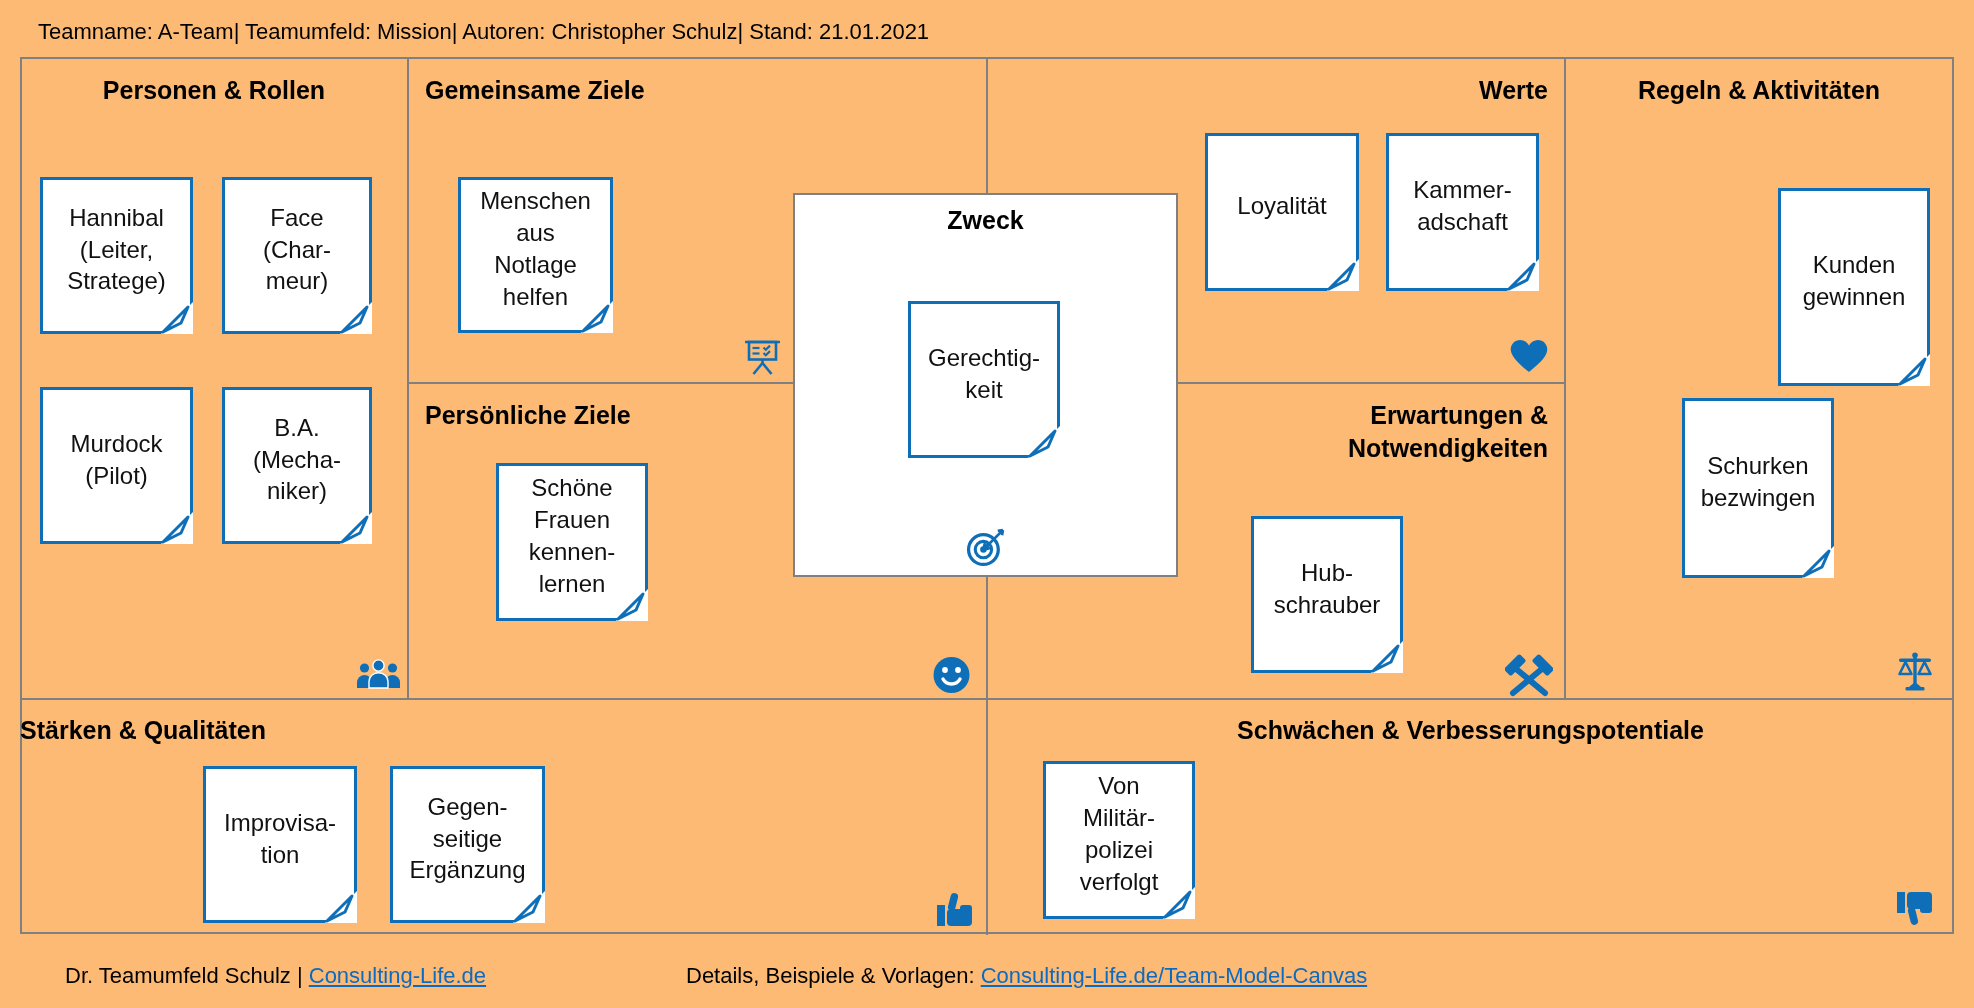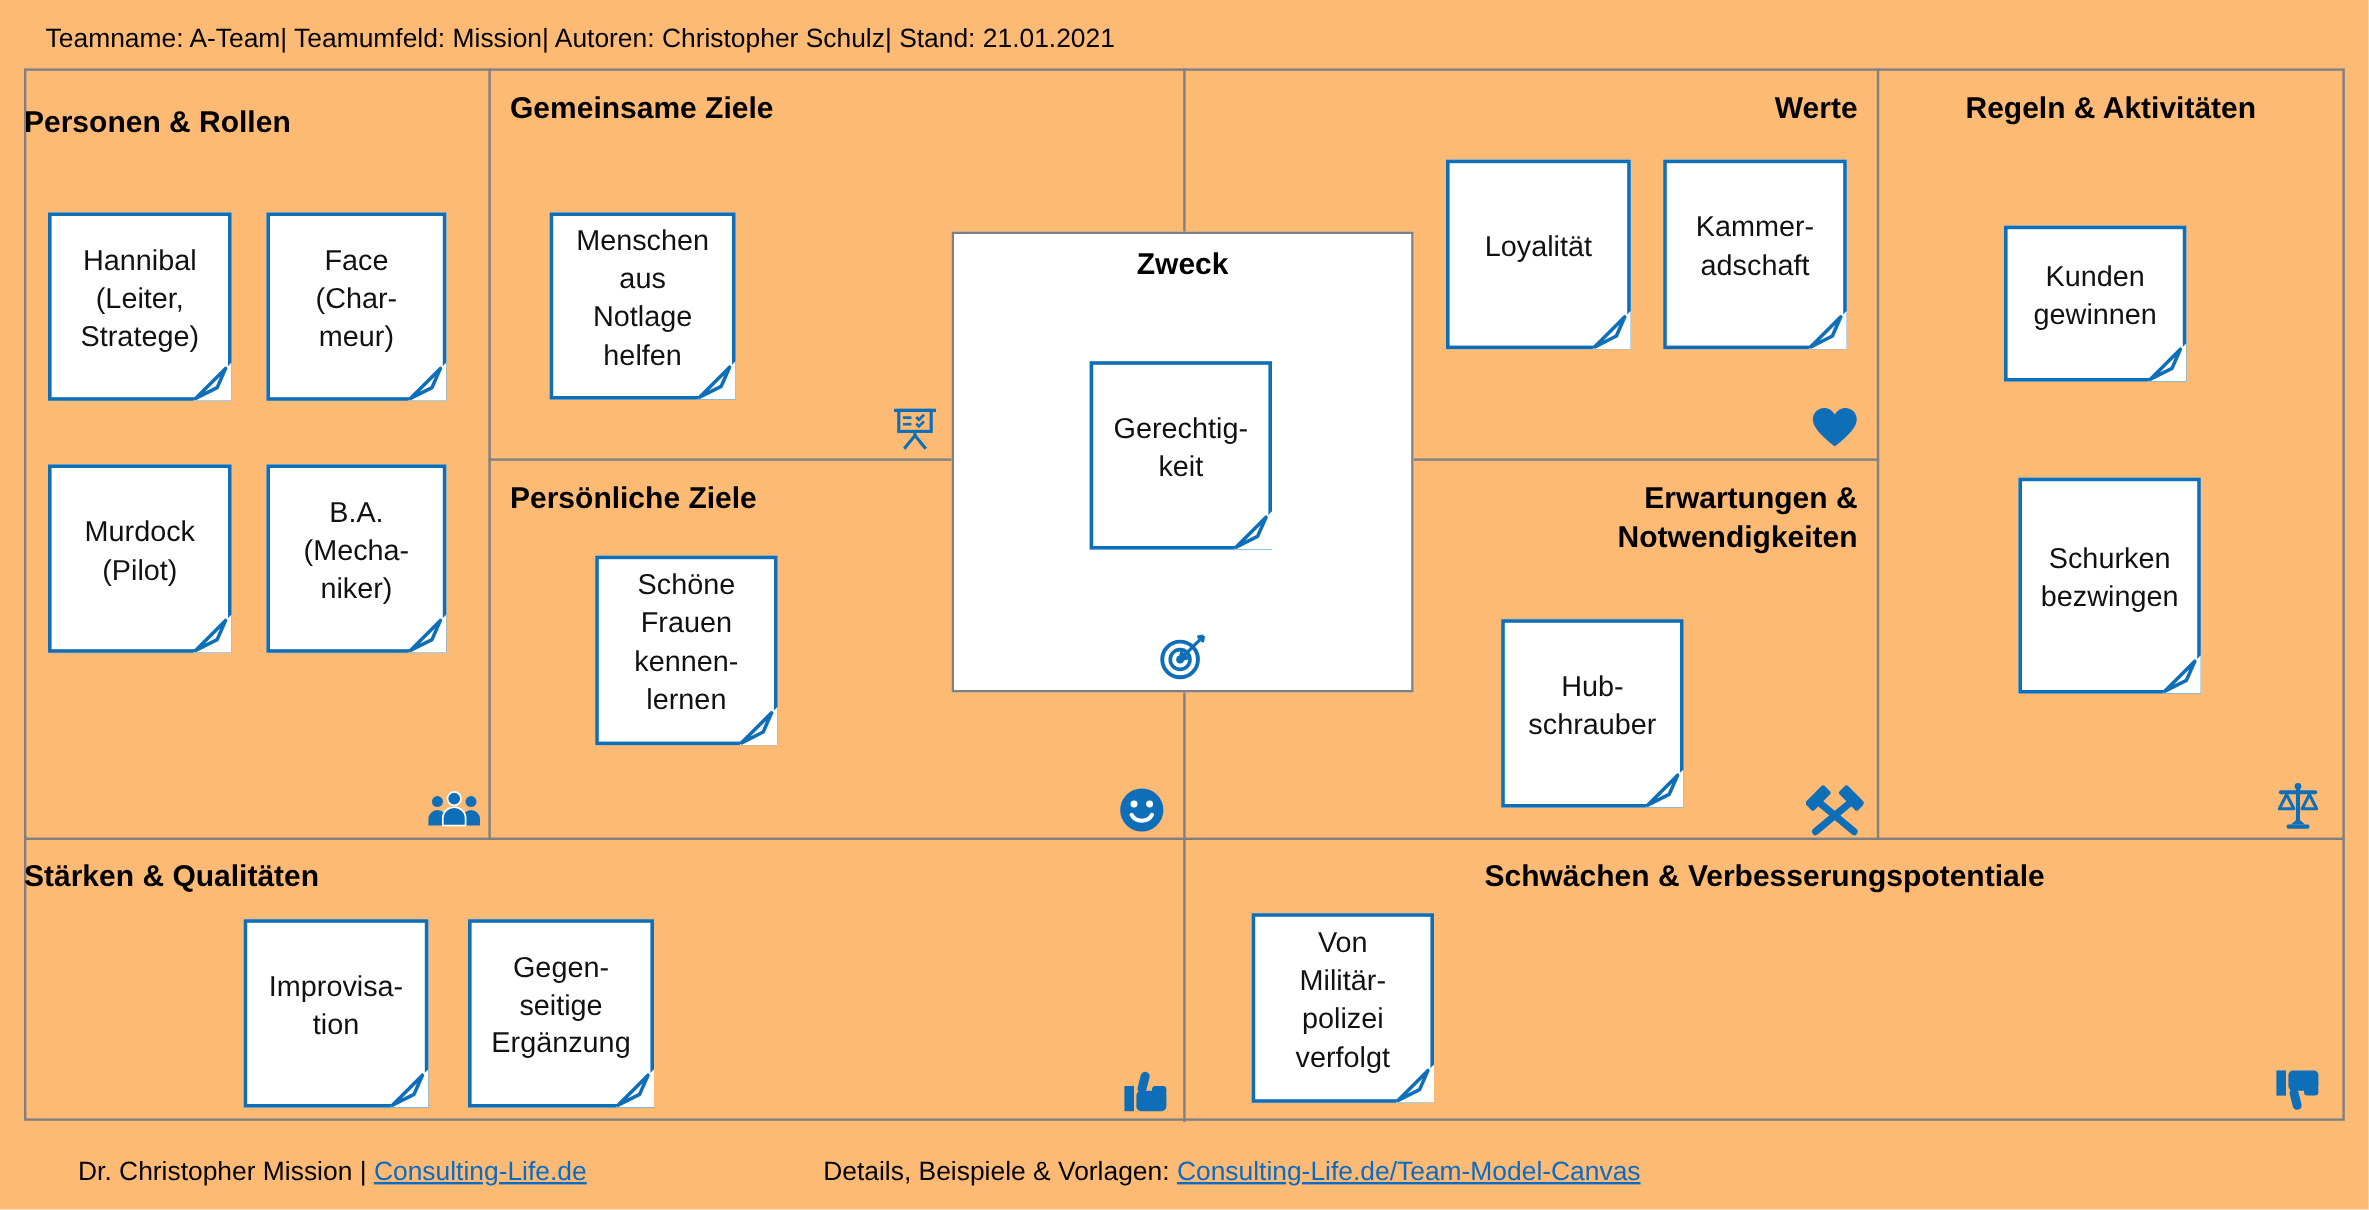--- a/index.html
+++ b/index.html
@@ -32,21 +32,21 @@
 
   <div class="outer"></div>
   <div class="line" style="left:407px;top:57px;width:2px;height:643px"></div>
   <div class="line" style="left:986px;top:57px;width:2px;height:643px"></div>
   <div class="line" style="left:1564px;top:57px;width:2px;height:643px"></div>
   <div class="line" style="left:986px;top:699px;width:2px;height:236px"></div>
   <div class="line" style="left:407px;top:382px;width:1159px;height:2px"></div>
   <div class="line" style="left:20px;top:698px;width:1934px;height:2px"></div>
   <div class="zweck-box"></div>
 
-  <div class="sec-title" style="left:20px;top:86px;width:388px;text-align:left">Personen &amp; Rollen</div>
+  <div class="sec-title" style="left:20px;top:74px;width:388px;text-align:center">Personen &amp; Rollen</div>
   <div class="sec-title" style="left:425px;top:74px">Gemeinsame Ziele</div>
   <div class="sec-title" style="right:426px;top:74px;text-align:right">Werte</div>
   <div class="sec-title" style="left:1565px;top:74px;width:388px;text-align:center">Regeln &amp; Aktivitäten</div>
   <div class="sec-title" style="left:793px;top:204px;width:385px;text-align:center">Zweck</div>
   <div class="sec-title" style="left:425px;top:399px">Persönliche Ziele</div>
   <div class="sec-title" style="right:426px;top:399px;text-align:right">Erwartungen &amp;
 Notwendigkeiten</div>
   <div class="sec-title" style="left:20px;top:714px;width:967px;">Stärken &amp; Qualitäten</div>
   <div class="sec-title" style="left:987px;top:714px;width:967px;text-align:center">Schwächen &amp; Verbesserungspotentiale</div>
 
@@ -94,21 +94,21 @@
       </svg></div>
   <div class="note" style="left:1205px;top:133px;width:154px;height:158px"><span>Loyalität</span><svg class="fold" viewBox="0 0 32 32">
         <polygon points="0,32 32,32 32,0" fill="#ffffff"></polygon>
         <path d="M2,30 L27,5 L20,21 Z" fill="#ffffff" stroke="#0e6fb8" stroke-width="3" stroke-linejoin="round"></path>
       </svg></div>
   <div class="note" style="left:1386px;top:133px;width:153px;height:158px"><span>Kammer-
 adschaft</span><svg class="fold" viewBox="0 0 32 32">
         <polygon points="0,32 32,32 32,0" fill="#ffffff"></polygon>
         <path d="M2,30 L27,5 L20,21 Z" fill="#ffffff" stroke="#0e6fb8" stroke-width="3" stroke-linejoin="round"></path>
       </svg></div>
-  <div class="note" style="left:1670px;top:188px;width:152px;height:130px"><span>Kunden
+  <div class="note" style="left:1778px;top:188px;width:152px;height:198px"><span>Kunden
 gewinnen</span><svg class="fold" viewBox="0 0 32 32">
         <polygon points="0,32 32,32 32,0" fill="#ffffff"></polygon>
         <path d="M2,30 L27,5 L20,21 Z" fill="#ffffff" stroke="#0e6fb8" stroke-width="3" stroke-linejoin="round"></path>
       </svg></div>
   <div class="note" style="left:1682px;top:398px;width:152px;height:180px"><span>Schurken
 bezwingen</span><svg class="fold" viewBox="0 0 32 32">
         <polygon points="0,32 32,32 32,0" fill="#ffffff"></polygon>
         <path d="M2,30 L27,5 L20,21 Z" fill="#ffffff" stroke="#0e6fb8" stroke-width="3" stroke-linejoin="round"></path>
       </svg></div>
   <div class="note" style="left:1251px;top:516px;width:152px;height:157px"><span>Hub-
@@ -224,19 +224,19 @@
   <svg class="icon" style="left:1896px;top:890px" width="42" height="37" viewBox="0 0 42 37">
     <g fill="#0e6fb8" transform="scale(1,-1) translate(0,-37)">
       <rect x="1" y="14" width="8" height="21"></rect>
       <rect x="11" y="18" width="25" height="17" rx="4"></rect>
       <rect x="13.5" y="2" width="7.5" height="18" rx="3.6" transform="rotate(14 17 10)"></rect>
       <rect x="24" y="14" width="12" height="8" rx="3"></rect>
     </g>
   </svg>
 
   <div class="footer-item" style="left:65px">
-    <span>Dr. Christopher Mission | </span><a class="flink">Consulting-Life.de</a>
+    <span>Dr. Teamumfeld Schulz | </span><a class="flink">Consulting-Life.de</a>
   </div>
   <div class="footer-item" style="left:686px">
     <span>Details, Beispiele &amp; Vorlagen: </span><a class="flink">Consulting-Life.de/Team-Model-Canvas</a>
   </div>
 
 </div>
 
 </body></html>

